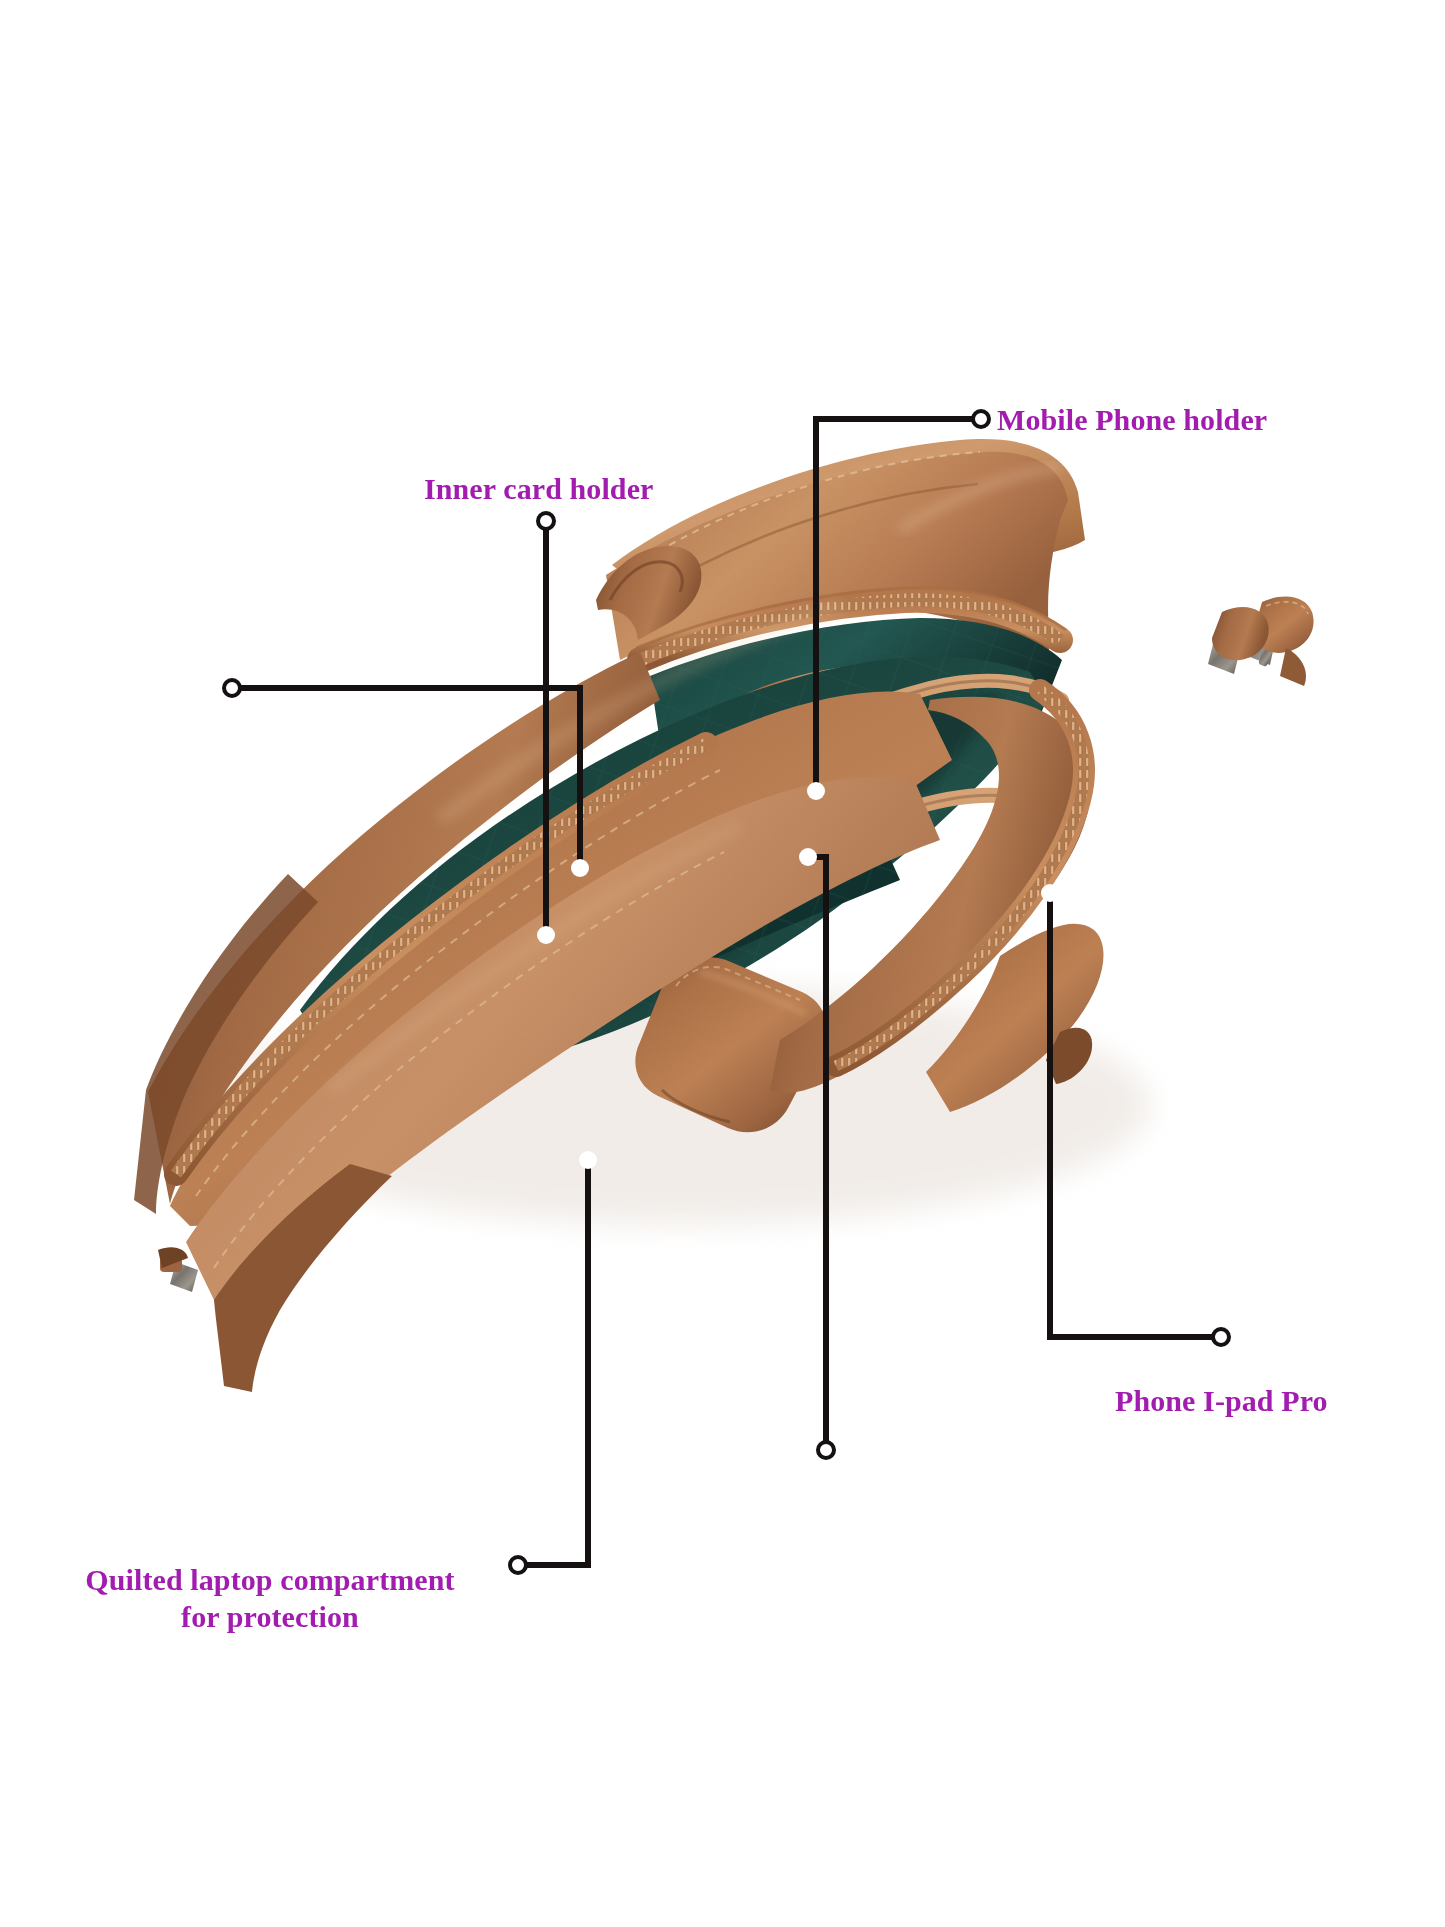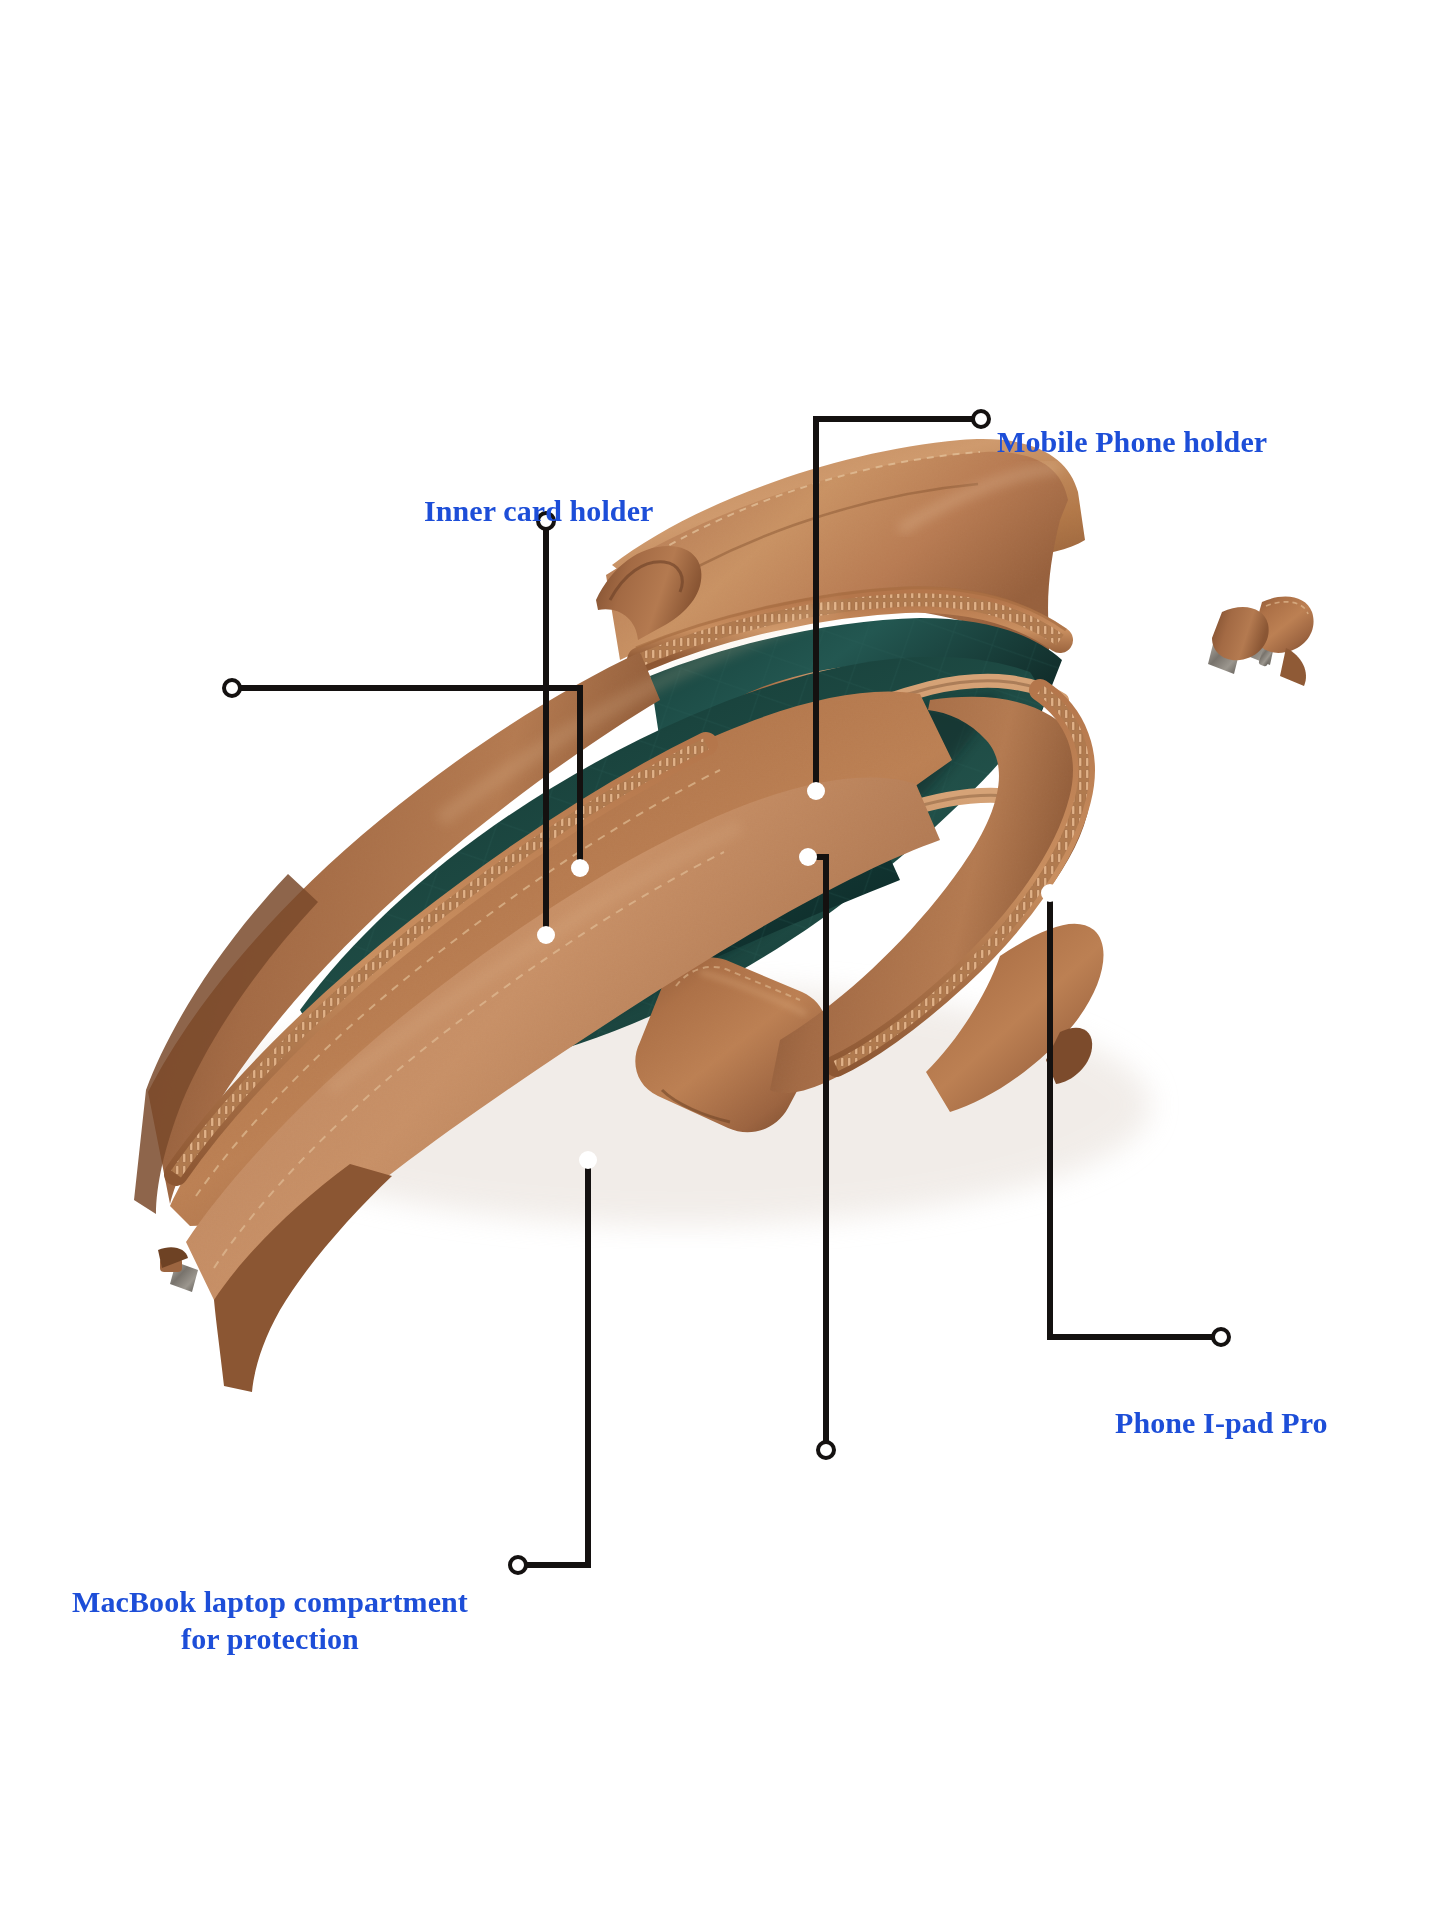--- a/index.html
+++ b/index.html
@@ -9,28 +9,27 @@
     width:1445px;height:1927px;position:relative;overflow:hidden;
   }
   #stage{position:absolute;inset:0;width:1445px;height:1927px;background:#fff;}
 
   
   #product{position:absolute;left:0;top:0;width:1445px;height:1927px;}
 
   
   .label{
     position:absolute;
-    color:#1d4ed8;
+    color:#a21caf;
     font-weight:700;
     font-size:30px;
     line-height:1.22;
     letter-spacing:.1px;
     white-space:pre;
     font-family:"Liberation Serif","DejaVu Serif",serif;
-    margin-top:22px;
   }
   .label.r{text-align:right;}
   .label.c{text-align:center;}
   .label.l{text-align:left;}
 
   
   #leaders{position:absolute;left:0;top:0;width:1445px;height:1927px;pointer-events:none;}
 </style>
 </head>
 <body>
@@ -476,15 +475,15 @@
   </svg>
 
   <div class="label l" style="left:997px;top:402px;"><span>Mobile Phone holder</span></div>
 
   <div class="label l" style="left:424px;top:471px;"><span>Inner card holder</span></div>
 
 
   <div class="label l" style="left:1115px;top:1383px;"><span>Phone I-pad Pro</span></div>
 
 
-  <div class="label c" style="left:40px;top:1562px;width:460px;"><span>MacBook laptop compartment</span><br><span>for protection</span></div>
+  <div class="label c" style="left:40px;top:1562px;width:460px;"><span>Quilted laptop compartment</span><br><span>for protection</span></div>
 
 </div>
 
 </body></html>

